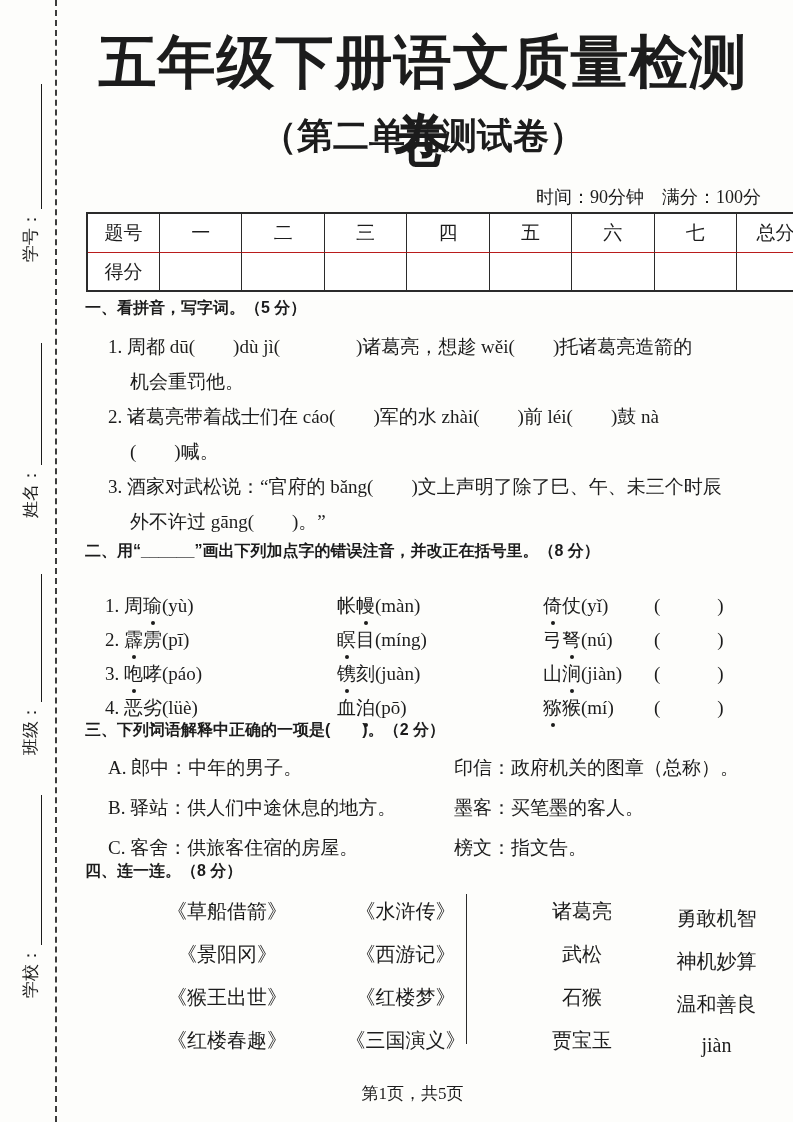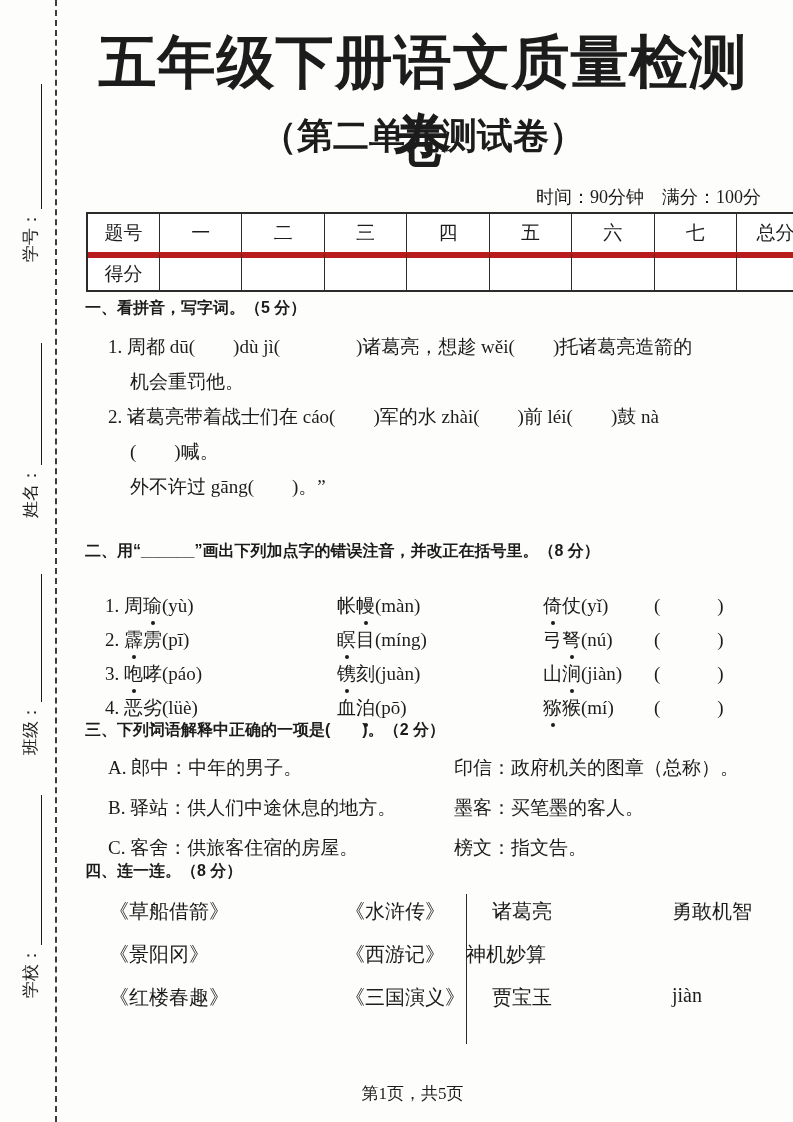--- a/index.html
+++ b/index.html
@@ -27,21 +27,21 @@
   .subtitle { position:absolute; left:85px; top:112px; width:676px; text-align:center;
     font-size:36px; font-weight:600; }
   .meta { position:absolute; left:85px; top:185px; width:676px; text-align:right;
     font-size:18px; }
   
   .score-table { position:absolute; left:86px; top:212px; width:730px;
     border:2px solid #2b2b2b; display:grid;
     grid-template-columns:71px repeat(7,1fr) 78px; background:#fff; }
   .score-table > div { height:38px; display:flex; align-items:center;
     justify-content:center; font-size:19px;
-    border-left:1px solid #2b2b2b; border-top:6px solid #b91c1c; }
+    border-left:1px solid #2b2b2b; border-top:1px solid #b91c1c; }
   .score-table > div:nth-child(9n+1) { border-left:none; }
   .score-table > div:nth-child(-n+9) { border-top:none; }
   
   .sec { position:absolute; left:85px; width:676px; }
   .sec-heading { font-family:"Liberation Sans","DejaVu Sans",sans-serif;
     font-weight:bold; font-size:16px; white-space:pre; }
   #sec1 { top:298px; } #sec1 .sec-heading { height:36px; }
   .q-line { font-size:19px; height:35px; padding-left:23px; white-space:pre; }
   .q-line.wrap { padding-left:45px; }
   #sec2 { top:541px; } #sec2 .sec-heading { height:44px; }
@@ -50,23 +50,23 @@
   .py-row .c-a { width:232px; } .py-row .c-b { width:206px; }
   .py-row .c-c { width:111px; } .py-row .c-ans { flex:1; }
   .em { position:relative; display:inline-block; }
   .em::after { content:""; position:absolute; left:50%; bottom:-6px; width:4px;
     height:4px; margin-left:-2px; border-radius:50%; background:#1c1c1c; }
   #sec3 { top:720px; } #sec3 .sec-heading { height:35px; white-space:pre; }
   .def-row { display:flex; height:40px; font-size:19px; }
   .def-row .l3 { width:369px; padding-left:23px; }
   .def-row .r3 { flex:1; }
   #sec4 { top:861px; position:absolute; } #sec4 .sec-heading { height:37px; }
-  .match-row { display:flex; height:43px; font-size:20px; padding-left:24px; }
+  .match-row { display:flex; height:43px; font-size:20px; padding-left:24px;text-align:center; }
   .match-row .c1 { width:236px; } .match-row .c2 { width:121px; }
-  .match-row .c3 { width:206px; padding-left:26px; } .match-row .c4 { flex:1; }
+  .match-row .c3 { width:206px; padding-left:26px; } .match-row .c4 { flex:1;margin-top:7px; }
   .match-divider { position:absolute; left:381px; top:33px; height:150px; width:0;
     border-left:1.5px solid #2b2b2b; }
   
   .footer { position:absolute; left:16px; top:1082px; width:793px; text-align:center;
     font-size:17px; }
 </style>
 </head>
 <body>
 
 <div class="cut-line"></div>
@@ -111,20 +111,21 @@
   <div></div>
   <div></div>
 </div>
 
 <div class="sec" id="sec1">
   <div class="sec-heading">一、看拼音，写字词。（5 分）</div>
   <div class="q-line">1. 周都 dū(　　)dù jì(　　　　)诸葛亮，想趁 wěi(　　)托诸葛亮造箭的</div>
   <div class="q-line wrap">机会重罚他。</div>
   <div class="q-line">2. 诸葛亮带着战士们在 cáo(　　)军的水 zhài(　　)前 léi(　　)鼓 nà</div>
   <div class="q-line wrap">(　　)喊。</div>
+  <div class="q-line">3. 酒家对武松说：“官府的 bǎng(　　)文上声明了除了巳、午、未三个时辰</div>
   <div class="q-line wrap">外不许过 gāng(　　)。”</div>
 </div>
 
 <div class="sec" id="sec2">
   <div class="sec-heading">二、用“______”画出下列加点字的错误注音，并改正在括号里。（8 分）</div>
 
   <div class="py-row">
     <span class="c-a"><span>1. </span><span>周</span><span class="em">瑜</span><span>(yù)</span></span>
     <span class="c-b"><span>帐</span><span class="em">幔</span><span>(màn)</span></span>
     <span class="c-c"><span></span><span class="em">倚</span><span>仗(yǐ)</span></span>
@@ -171,21 +172,28 @@
   <div class="match-divider"></div>
   <div class="match-row">
     <span class="c1">《草船借箭》</span>
     <span class="c2">《水浒传》</span>
     <span class="c3">诸葛亮</span>
     <span class="c4">勇敢机智</span>
   </div>
   <div class="match-row">
     <span class="c1">《景阳冈》</span>
     <span class="c2">《西游记》</span>
+    <span class="c3">武松</span>
     <span class="c4">神机妙算</span>
+  </div>
+  <div class="match-row">
+    <span class="c1">《猴王出世》</span>
+    <span class="c2">《红楼梦》</span>
+    <span class="c3">石猴</span>
+    <span class="c4">温和善良</span>
   </div>
   <div class="match-row">
     <span class="c1">《红楼春趣》</span>
     <span class="c2">《三国演义》</span>
     <span class="c3">贾宝玉</span>
     <span class="c4">jiàn</span>
   </div>
 </div>
 
 <div class="footer">第1页，共5页</div>

